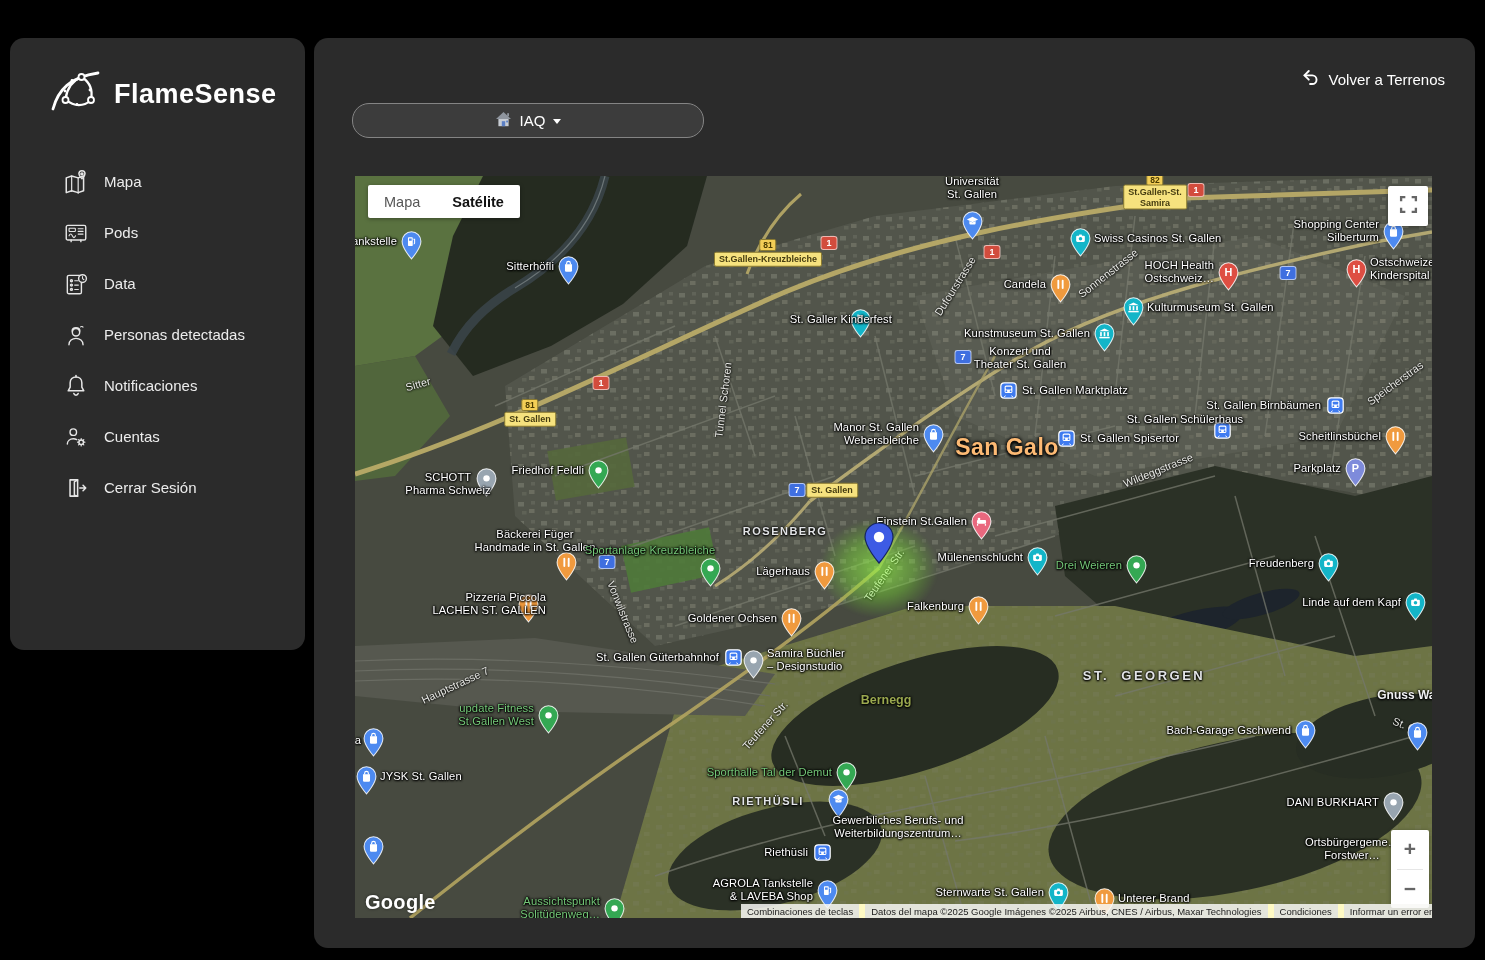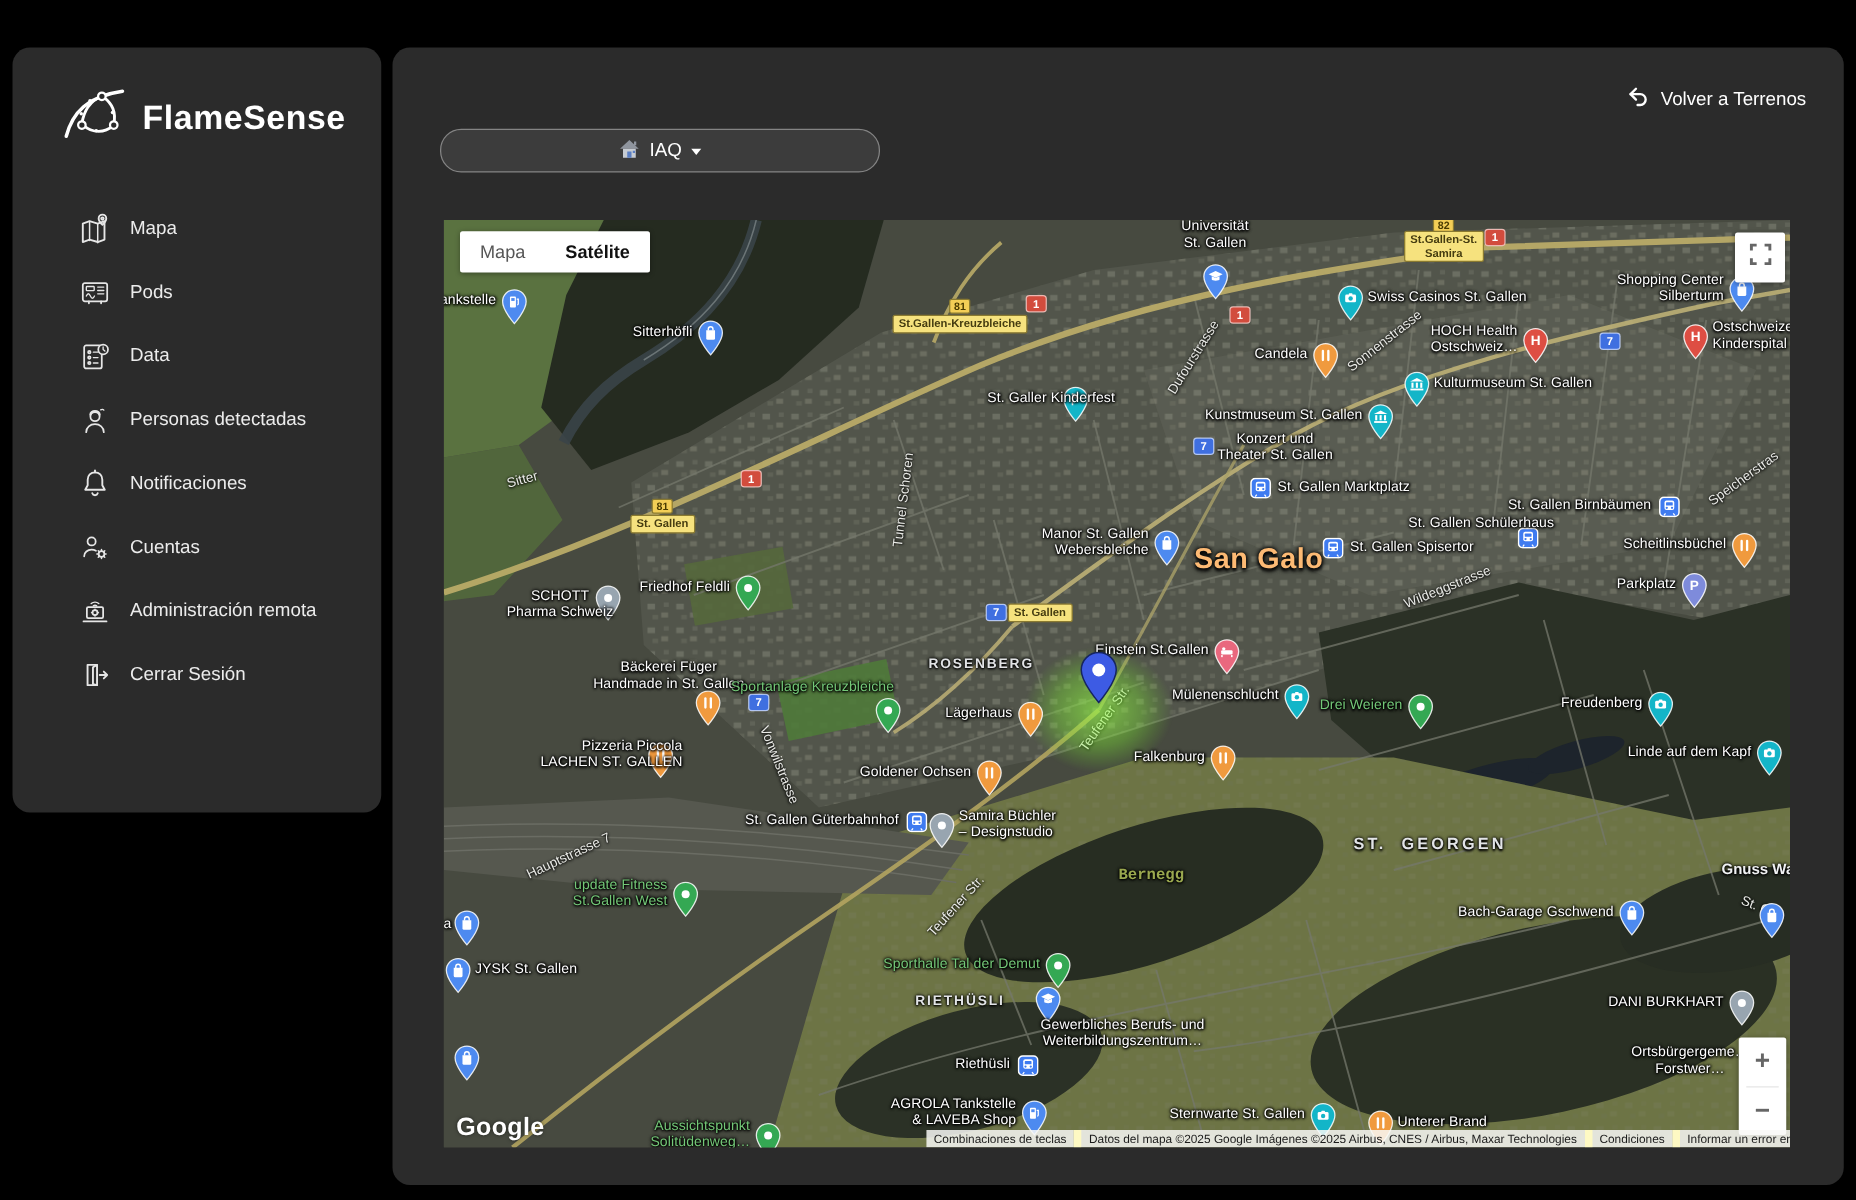--- a/index.html
+++ b/index.html
@@ -145,32 +145,20 @@
     <div class="menu-item">
       <span class="mi">
         <svg width="26" height="26" viewBox="0 0 24 24" fill="none" stroke="#e6e6e6" stroke-width="1.3" stroke-linecap="round" stroke-linejoin="round">
           <circle cx="9.5" cy="7.5" r="3"></circle>
             <path d="M4 18.5c0-3 2.5-4.9 5.5-4.9 1.2 0 2.3.3 3.2.8"></path>
           <circle cx="16.8" cy="16.8" r="2.1"></circle>
           <path d="M16.8 13.4v1M16.8 19.2v1M13.4 16.8h1M19.2 16.8h1M14.4 14.4l.7.7M18.5 18.5l.7.7M19.2 14.4l-.7.7M15.1 18.5l-.7.7" stroke-width="1.1"></path>
         </svg>
       </span>
       <span class="ml">Cuentas</span>
-    </div>
-    <div class="menu-item">
-      <span class="mi">
-        <svg width="26" height="26" viewBox="0 0 24 24" fill="none" stroke="#e6e6e6" stroke-width="1.3" stroke-linecap="round" stroke-linejoin="round">
-          <rect x="6" y="9" width="12" height="8" rx="1"></rect>
-            <path d="M3.5 19.5h17"></path>
-          <path d="M9.2 6.3a4.3 4.3 0 0 1 5.6 0M10.8 8a2 2 0 0 1 2.4 0" stroke-width="1.1"></path>
-          <circle cx="12" cy="13" r="1.9"></circle>
-            <path d="M12 10.4v.9M12 14.7v.9M9.4 13h.9M13.7 13h.9" stroke-width="1"></path>
-        </svg>
-      </span>
-      <span class="ml">Administración remota</span>
     </div>
     <div class="menu-item">
       <span class="mi">
         <svg width="26" height="26" viewBox="0 0 24 24" fill="none" stroke="#e6e6e6" stroke-width="1.4" stroke-linecap="round" stroke-linejoin="round">
           <path d="M13.5 4.5h-7v15h7"></path>
             <path d="M13.5 4.5l-3 1.8v12.4l3 .8z"></path>
           <path d="M15.5 12h5.5M18.5 9.5L21 12l-2.5 2.5"></path>
         </svg>
       </span>
       <span class="ml">Cerrar Sesión</span>
@@ -300,21 +288,21 @@
         <div class="street" style="left: 803px; top: 294px; transform: translate(-50%, -50%) rotate(-22deg);">Wildeggstrasse</div>
         <div class="street" style="left: 1040px; top: 207px; transform: translate(-50%, -50%) rotate(-36deg);">Speicherstras</div>
         <div class="street" style="left: 268px; top: 436px; transform: translate(-50%, -50%) rotate(68deg);">Vonwilstrasse</div>
         <div class="street" style="left: 529px; top: 399px; transform: translate(-50%, -50%) rotate(-55deg);">Teufener Str.</div>
         <div class="street" style="left: 410px; top: 549px; transform: translate(-50%, -50%) rotate(-48deg);">Teufener Str.</div>
         <div class="street" style="left: 100px; top: 509px; transform: translate(-50%, -50%) rotate(-25deg);">Hauptstrasse 7</div>
         <div class="street" style="left: 1055px; top: 551px; transform: translate(-50%, -50%) rotate(22deg);">St. Gec</div>
         <div class="area area-district" style="left: 430px; top: 355px;">ROSENBERG</div>
         <div class="area area-district-lg" style="left: 789px; top: 499px;">ST.  GEORGEN</div>
         <div class="area area-district" style="left: 413px; top: 625px;">RIETHÜSLI</div>
-        <div class="area area-nature-olive" style="left: 566px; top: 524px; font-family: Liberation Mono, monospace;">Bernegg</div>
+        <div class="area area-nature-olive" style="left: 531px; top: 524px;">Bernegg</div>
         <div class="area area-name-white" style="left: 1060px; top: 519px;">Gnuss Walde</div>
         <div class="mk" style="left: 202.5px; top: 80px;"><svg width="21" height="29" viewBox="0 0 20 28">
             <path d="M10 .8C4.9.8.9 4.8.9 9.9c0 6.9 9.1 17 9.1 17s9.1-10.1 9.1-17C19.1 4.8 15.1.8 10 .8z" fill="#4D8AF0" stroke="rgba(255,255,255,.85)" stroke-width="1"></path>
             <path d="M6.6 8h6.8v6a1.2 1.2 0 0 1-1.2 1.2H7.8A1.2 1.2 0 0 1 6.6 14z" fill="#fff"></path>
             <path d="M8.2 8.2V7a1.8 1.8 0 0 1 3.6 0v1.2" fill="none" stroke="#fff" stroke-width="1.1"></path>
           </svg></div>
         <div class="poi" style="left: 199px; top: 90px; transform: translate(-100%, -50%); text-align: right;">Sitterhöfli</div>
         <div class="mk" style="left: 45.5px; top: 55px;"><svg width="21" height="29" viewBox="0 0 20 28">
             <path d="M10 .8C4.9.8.9 4.8.9 9.9c0 6.9 9.1 17 9.1 17s9.1-10.1 9.1-17C19.1 4.8 15.1.8 10 .8z" fill="#4D8AF0" stroke="rgba(255,255,255,.85)" stroke-width="1"></path>
             <rect x="6.6" y="6" width="4.6" height="8.4" rx=".7" fill="#fff"></rect>

